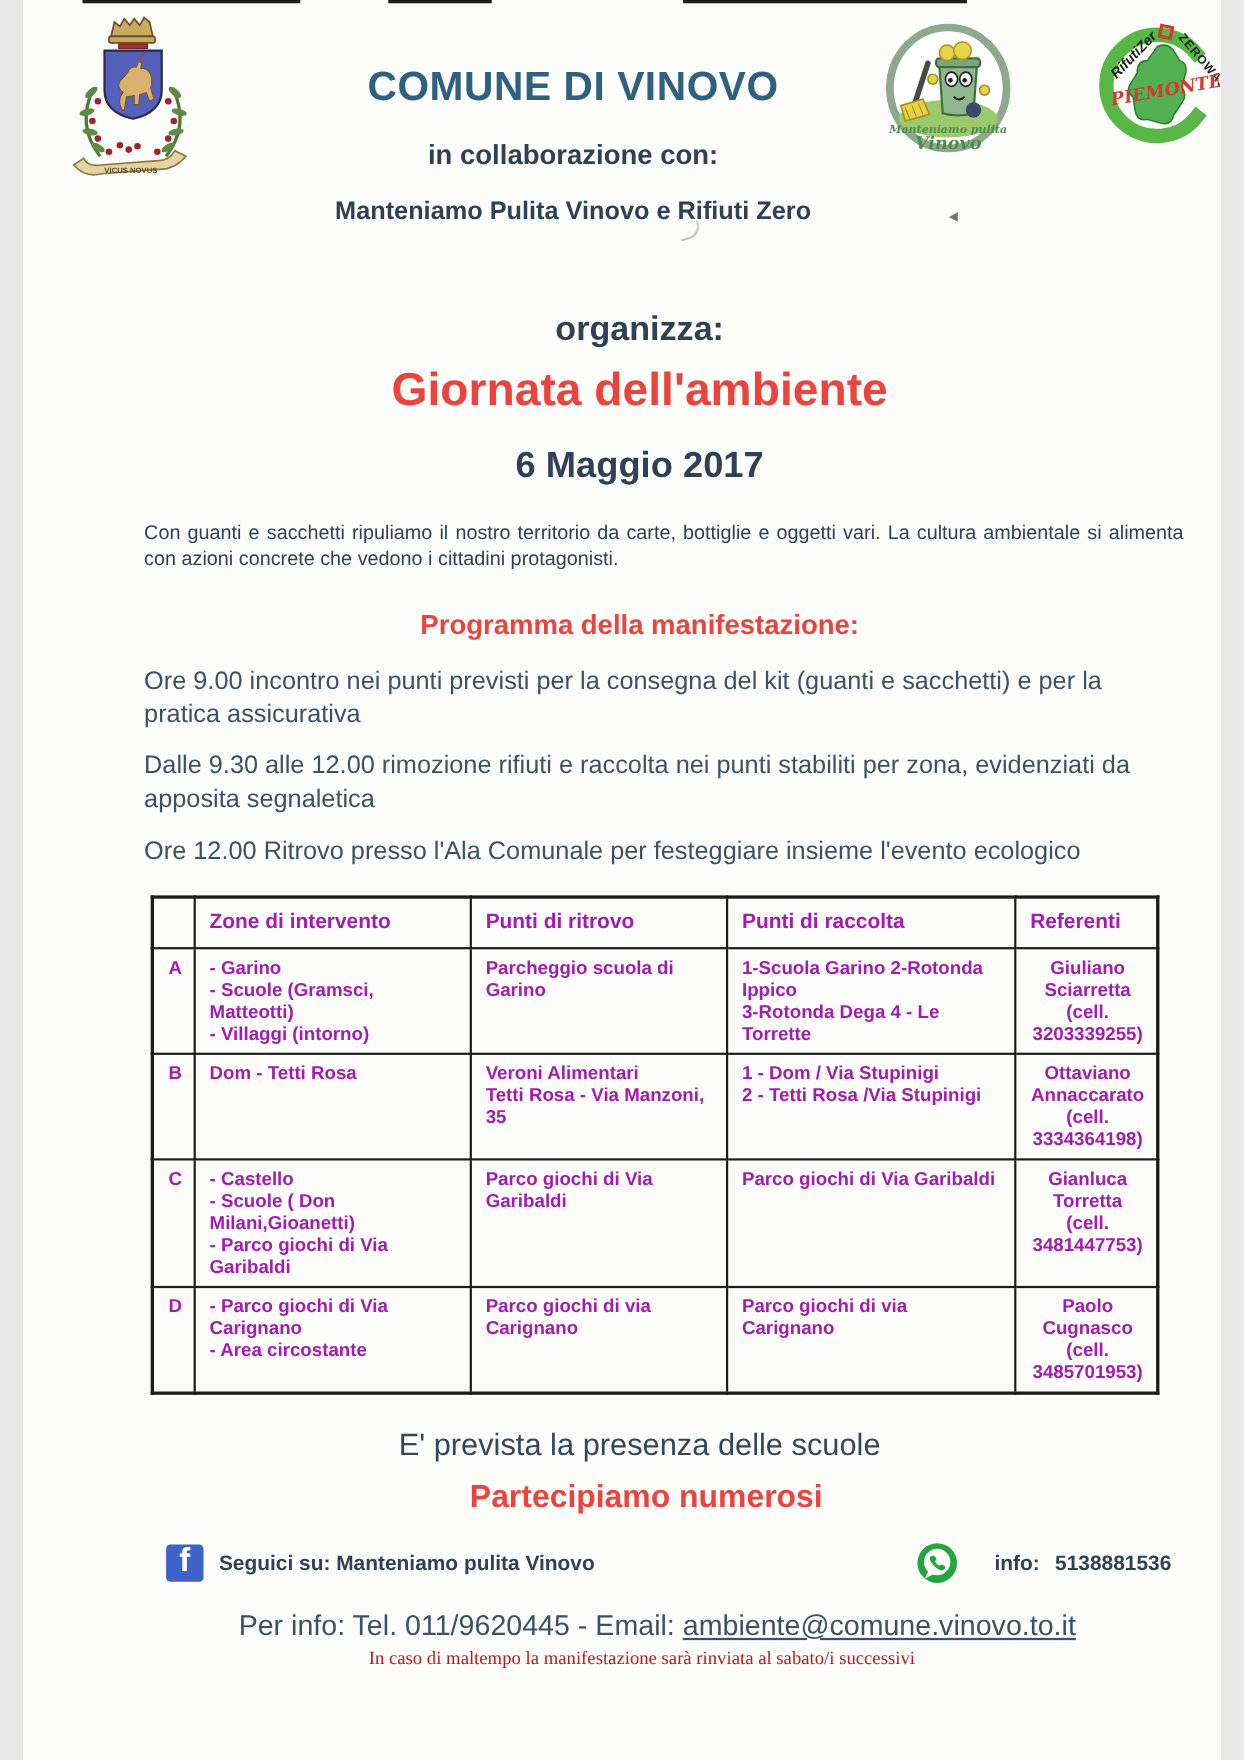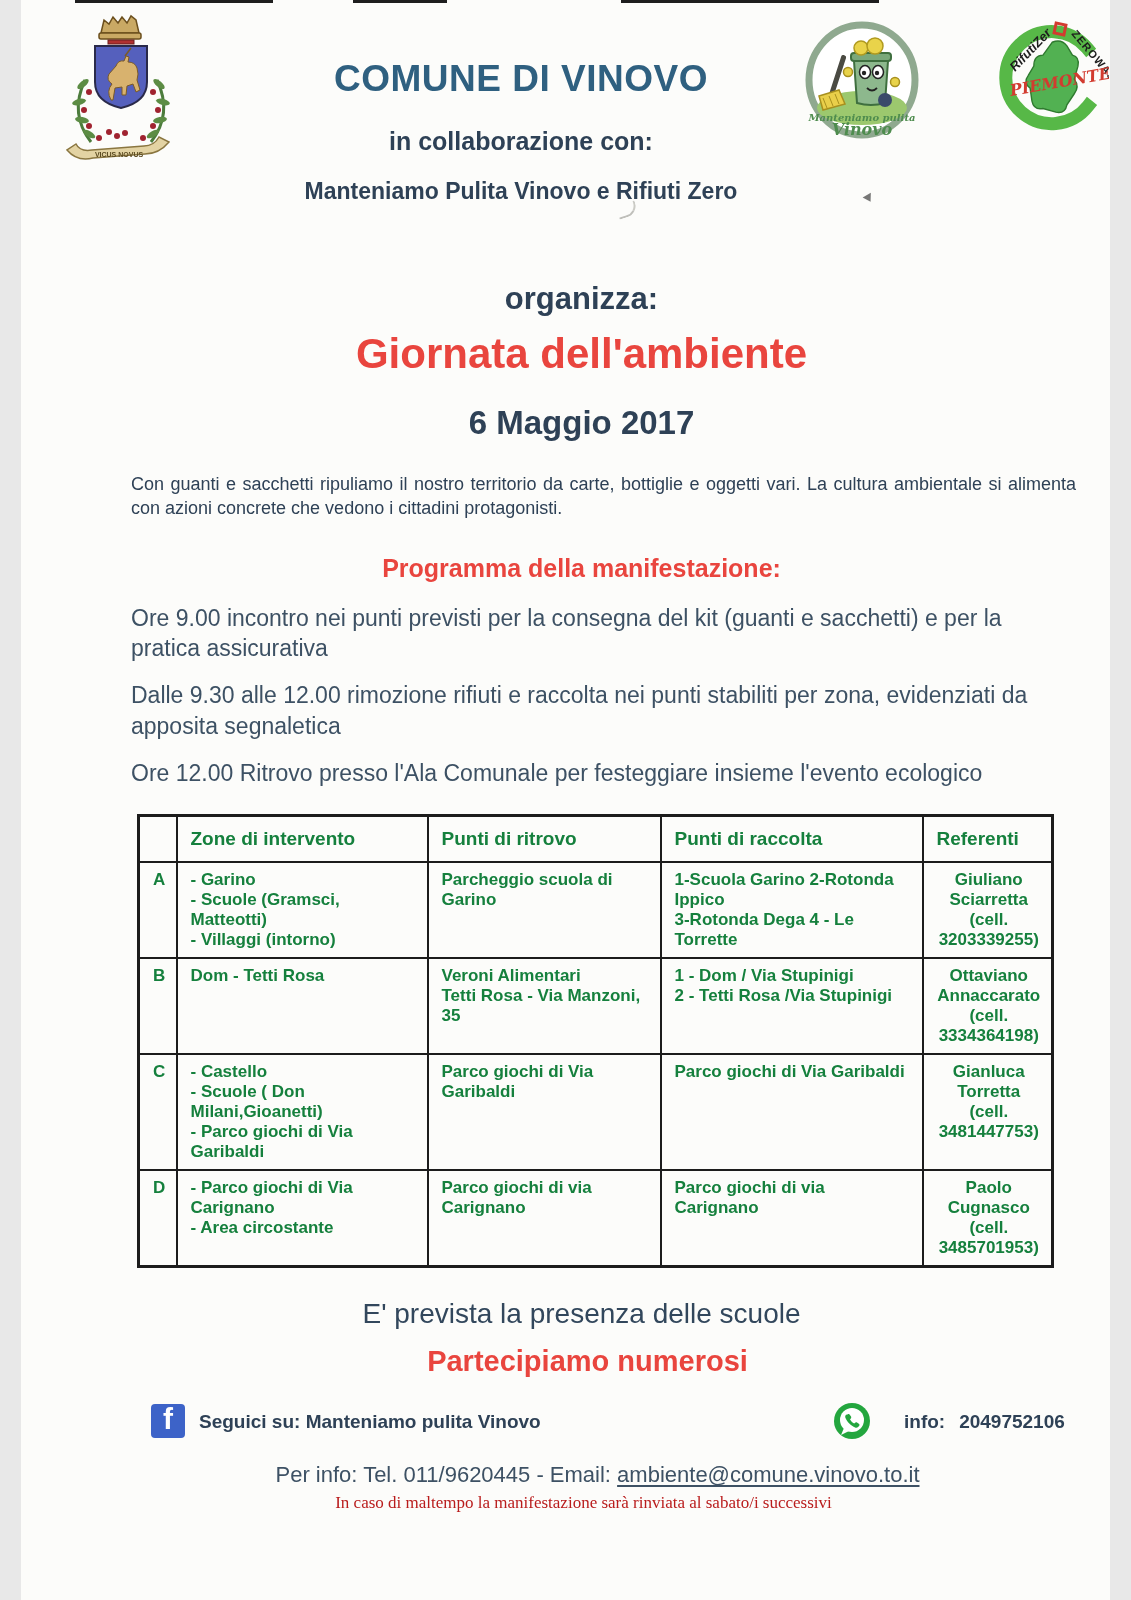--- a/index.html
+++ b/index.html
@@ -45,21 +45,21 @@
   .program-heading{font-size:25px; font-weight:bold; color:#e9453e; margin:34px 0 0 0;}
   .sched{width:940px; margin:20px 0 0 110px; font-size:23px; color:#3d5164; line-height:1.31;}
   .sched + .sched{margin-top:17px;}
   
   table.zones{
     border-collapse:collapse; margin:26px 0 0 116px; width:914px;
     table-layout:fixed; border:3px solid #1c1c1c;
   }
   table.zones th, table.zones td{
     border:2px solid #1c1c1c; vertical-align:top; padding:7px 10px 7px 13px;
-    font-size:17px; font-weight:bold; color:#15803d;
+    font-size:17px; font-weight:bold; color:#a21caf;
   }
   table.zones th{font-size:19px; height:30px; vertical-align:middle; text-align:left;}
   th.c-ref, td.c-ref{text-align:center; padding-left:4px; padding-right:4px;}
   td.c-letter{
     text-align:center; color:#e9453e; font-size:20px; padding-left:2px; padding-right:2px;
   }
   .pre{white-space:pre-line;}
   tr.r-a{height:75px;} tr.r-b{height:76px;} tr.r-c{height:76px;} tr.r-d{height:72px;}
   
   .prevista{font-size:28px; font-weight:normal; color:#32475c; margin:30px 0 0 0;padding-left:32px;}
@@ -67,21 +67,21 @@
   .social-row{position:relative; height:42px; margin-top:26px;}
   .fb-icon{
     position:absolute; left:130px; top:0; width:34px; height:34px;
     background:#3d63c8; border-radius:4px; color:#fff; font-weight:bold;
     font-size:30px; text-align:center; line-height:30px; overflow:hidden;
   }
   .fb-label{position:absolute; left:178px; top:7px; font-size:19px; font-weight:bold;}
   .wa-icon{position:absolute; left:812px; top:-2px;}
   .wa-label{position:absolute; left:883px; top:7px; font-size:19px; font-weight:bold;}
   .wa-label .num{margin-left:14px;}
-  .perinfo{font-size:22px; color:#3d5164; margin:16px 0 0 0; padding-left:64px;}
+  .perinfo{font-size:26px; color:#3d5164; margin:16px 0 0 0; padding-left:64px;}
   .email-link{color:#3d5164; text-decoration:underline; text-underline-offset:3px;}
   .maltempo{font-size:17px; color:#b91c1c; margin:5px 0 0 0; padding-left:36px;font-family:Liberation Serif, serif;}
 </style>
 </head>
 <body>
 
 <div class="page">
 
   <div class="scan-seg seg1"></div>
   <div class="scan-seg seg2"></div>
@@ -264,21 +264,21 @@
       <div class="fb-label">Seguici su: Manteniamo pulita Vinovo</div>
       <div class="wa-icon">
         <svg width="38" height="38" viewBox="0 0 38 38">
           <circle cx="19" cy="19" r="18" fill="#23a63e"></circle>
           <circle cx="19" cy="18" r="12" fill="#ffffff"></circle>
           <polygon points="11,26 8,33 16,29" fill="#ffffff"></polygon>
           <path d="M14.5 12.5 c.8 -.8 1.8 -.6 2.3 .2 l1.2 1.8 c.5 .8 .2 1.6 -.4 2.2 l-.6 .6 c.8 1.8 2.4 3.4 4.2 4.2 l.6 -.6 c.6 -.6 1.4 -.9 2.2 -.4 l1.8 1.2 c.8 .5 1 1.5 .2 2.3 l-.9 .9 c-.8 .8 -2 1 -3 .6 c-2 -.8 -4.1 -2.2 -5.8 -3.9 c-1.7 -1.7 -3.1 -3.8 -3.9 -5.8 c-.4 -1 -.2 -2.2 .6 -3 z" fill="#23a63e"></path>
         </svg>
       </div>
       <div class="wa-label">
-        <span>info:</span><span class="num">2049752106</span>
+        <span>info:</span><span class="num">5138881536</span>
       </div>
     </div>
 
     <p class="perinfo centered">
       <span>Per info:   Tel. 011/9620445 - Email:</span>
       <a class="email-link" href="#">ambiente@comune.vinovo.to.it</a>
     </p>
     <p class="maltempo centered">In caso di maltempo la manifestazione sarà rinviata al sabato/i successivi</p>
 
   </div>

